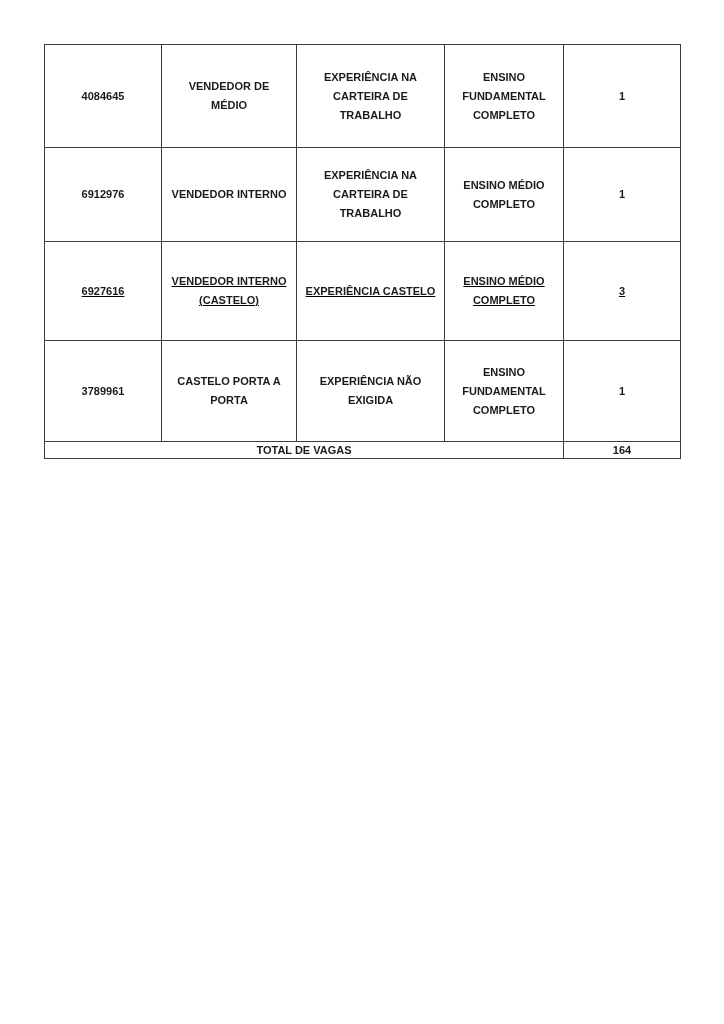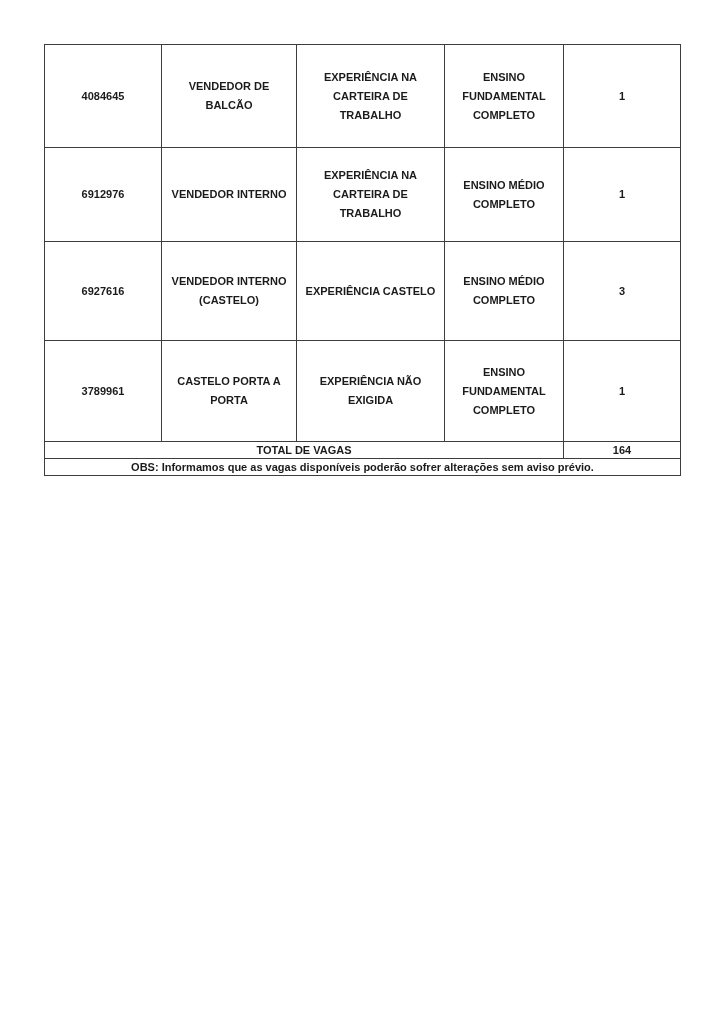--- a/index.html
+++ b/index.html
@@ -31,21 +31,21 @@
     color: #1b1b1b;
     text-align: center;
     vertical-align: middle;
     padding: 2px 6px;
     white-space: pre-line;
     overflow: hidden;
     box-sizing: border-box;
   }
   tr.row-0 { height: 103px; }
   tr.row-1 { height: 94px; }
-  tr.row-2 { height: 99px; }
+  tr.row-2 { height: 99px; text-decoration: underline; }
   tr.row-3 { height: 101px; }
   tr.footer-row { height: 17px; }
   tr.footer-row td {
     font-size: 11px;
     line-height: 13px;
     padding: 1px 4px;
     white-space: nowrap;
   }
 </style>
 </head>
@@ -57,21 +57,21 @@
       <col style="width:117px">
       <col style="width:135px">
       <col style="width:148px">
       <col style="width:119px">
       <col style="width:117px">
     </colgroup>
     <tbody>
       <tr class="row-0">
         <td>4084645</td>
         <td>VENDEDOR DE
-BALCÃO</td>
+MÉDIO</td>
         <td>EXPERIÊNCIA NA
 CARTEIRA DE
 TRABALHO</td>
         <td>ENSINO
 FUNDAMENTAL
 COMPLETO</td>
         <td>1</td>
       </tr>
       <tr class="row-1">
         <td>6912976</td>
@@ -100,18 +100,15 @@
 EXIGIDA</td>
         <td>ENSINO
 FUNDAMENTAL
 COMPLETO</td>
         <td>1</td>
       </tr>
       <tr class="footer-row">
         <td colspan="4">TOTAL DE VAGAS</td>
         <td>164</td>
       </tr>
-      <tr class="footer-row">
-        <td colspan="5">OBS: Informamos que as vagas disponíveis poderão sofrer alterações sem aviso prévio.</td>
-      </tr>
     </tbody>
   </table>
 </div>
 
 </body></html>

